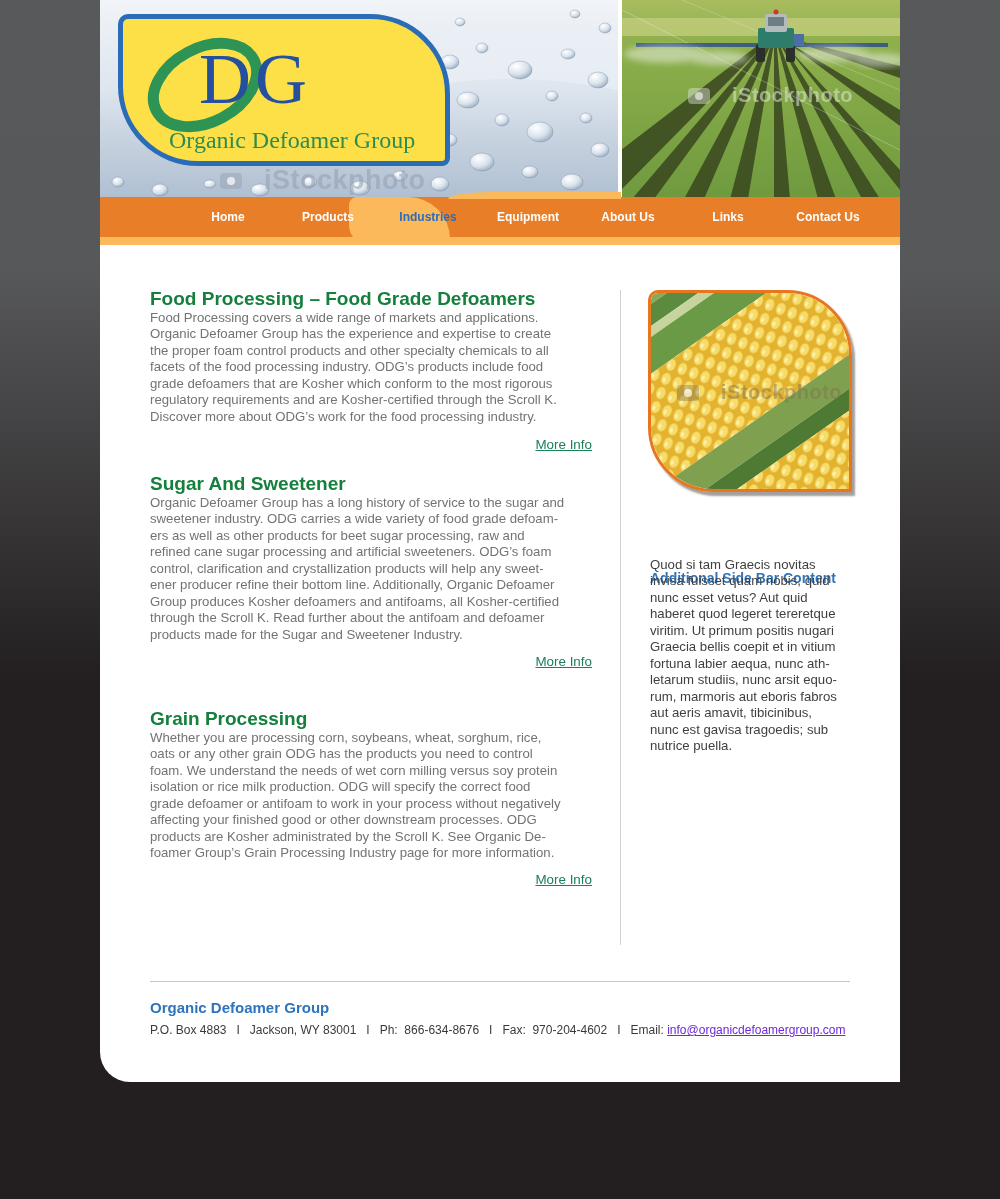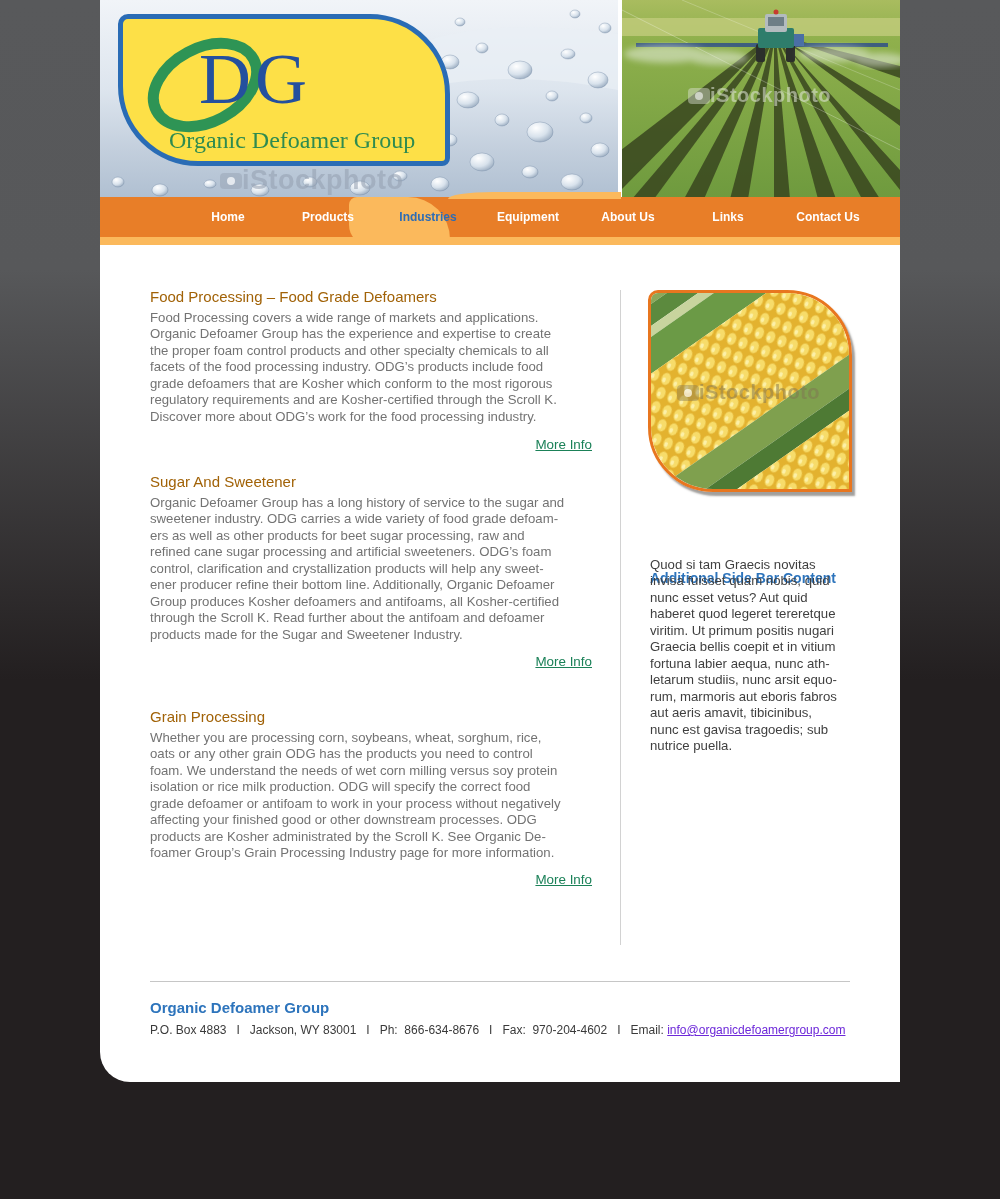--- a/index.html
+++ b/index.html
@@ -9,21 +9,21 @@
     background:linear-gradient(to bottom, #58595B 0px, #57585A 270px, #231F20 680px, #231F20 100%);
     position:relative; overflow:hidden;
   }
   #page { position:absolute; left:100px; top:0; width:800px; height:1082px;
     background:#FFFFFF; border-radius:0 0 0 30px; }
 
   
   .header { position:absolute; left:0; top:0; width:800px; height:199px; overflow:hidden; background:#fff; }
   .water-wrap { position:absolute; left:0; top:0; width:518px; height:199px; overflow:hidden; }
   .field-wrap { position:absolute; left:522px; top:0; width:278px; height:199px; overflow:hidden; }
-  .wm { position:absolute; display:flex; align-items:center; gap:0; pointer-events:none;text-align:center; }
+  .wm { position:absolute; display:flex; align-items:center; gap:22px; pointer-events:none;text-align:center; }
   .wm .cam { display:inline-block; width:22px; height:16px; border-radius:4px; background:currentColor; opacity:.8;
              position:relative; }
   .wm .cam:after { content:""; position:absolute; left:7px; top:4px; width:8px; height:8px; border-radius:50%; background:#fff; opacity:.85; }
   .wm .wm-text { font-size:20px; font-weight:bold; letter-spacing:.5px; }
   .wm-water { left:120px; top:165px; color:rgba(150,162,178,.6); }
   .wm-water .wm-text { font-size:27px; }
   .wm-field { left:66px; top:84px; color:rgba(225,229,218,.55); }
   .wm-corn  { left:26px; top:88px; color:rgba(128,116,82,.5); }
 
   .logo-box { position:absolute; left:18px; top:14px; width:332px; height:152px; background:#fde047;
@@ -39,21 +39,21 @@
   .nav-strip { position:absolute; left:0; top:237px; width:800px; height:8px; background:#FBB95C; z-index:1; }
   .nav-sliver { position:absolute; left:348px; top:192px; width:173px; height:7px; background:#FBB95C;
     border-top-left-radius:45px 100%; z-index:2; }
   .nav-tab { position:absolute; left:249px; top:197px; width:101px; height:48px; background:#FBB95C;
     border-radius:8px 42px 0 20px; z-index:2; cursor:pointer; }
   .nav-label { position:absolute; top:197px; height:40px; line-height:40px; transform:translateX(-50%);
     color:#FFFFFF; font-size:12px; font-weight:bold; z-index:3; cursor:pointer; white-space:nowrap;margin-left:28px; }
   .nav-label.active { color:#2D6CB5; }
 
   
-  .sec-heading { position:absolute; left:50px; width:470px; font-size:15px; font-weight:normal; color:#a16207; }
+  .sec-heading { position:absolute; left:50px; width:470px; font-size:19px; font-weight:bold; color:#15803d; }
   .para { position:absolute; left:50px; width:462px; font-size:13.2px; line-height:16.45px; color:#737373;
     white-space:pre-line; }
   .more-row { position:absolute; left:50px; width:442px; text-align:right; font-size:13.4px; }
   .more-row a { color:#1B8158; text-decoration:underline; cursor:pointer; }
 
   .v-divider { position:absolute; left:520px; top:290px; width:1px; height:655px; background:#D2D2D2; }
 
   
   .corn-frame { position:absolute; left:548px; top:290px; width:204px; height:202px;
     border:3px solid #E8761F; border-radius:10px 65px 0 65px; overflow:hidden;

